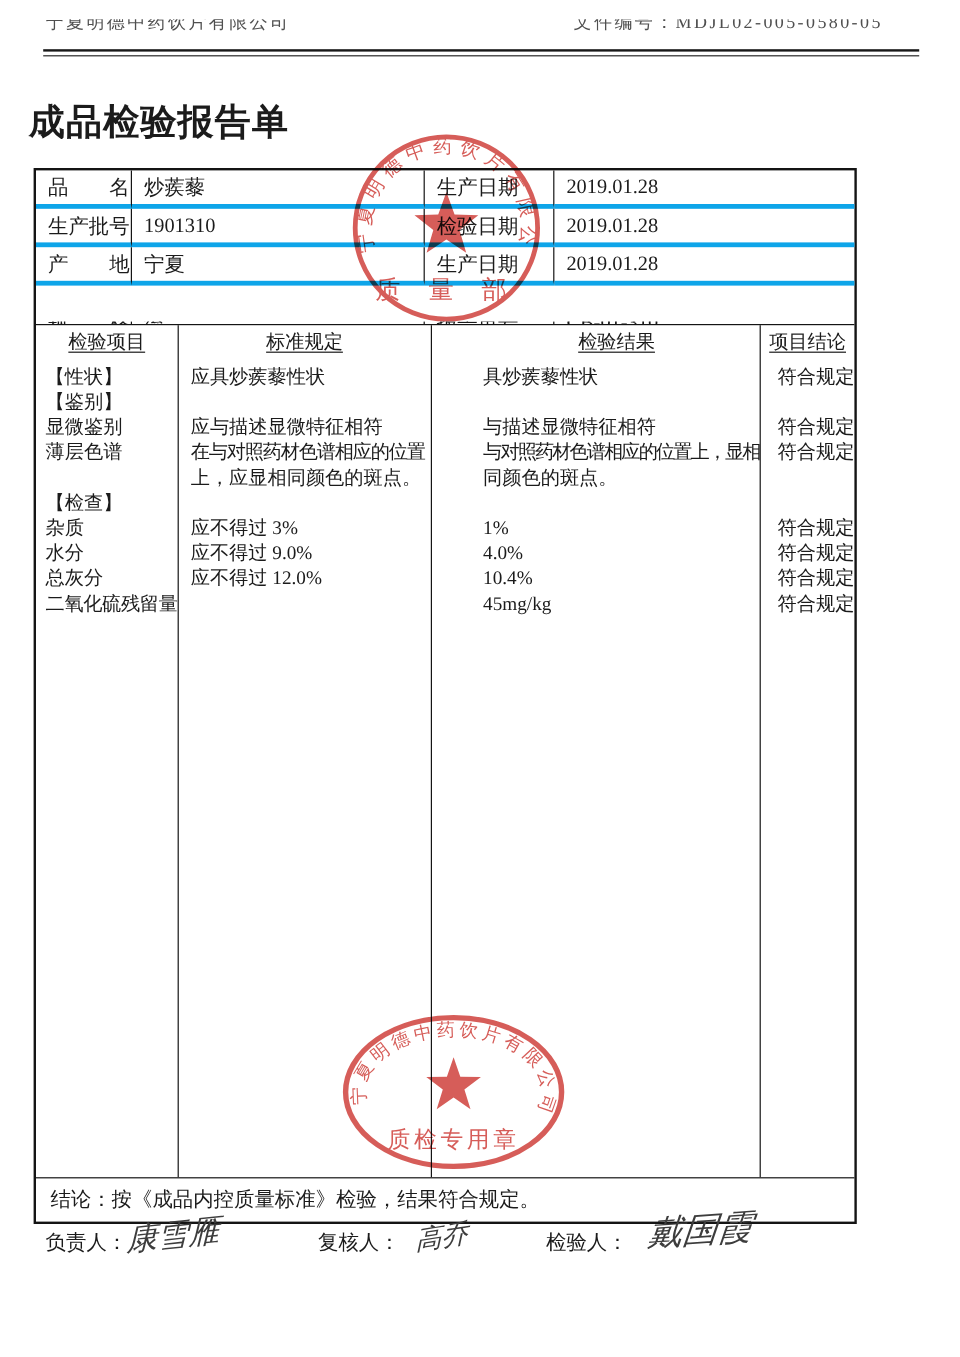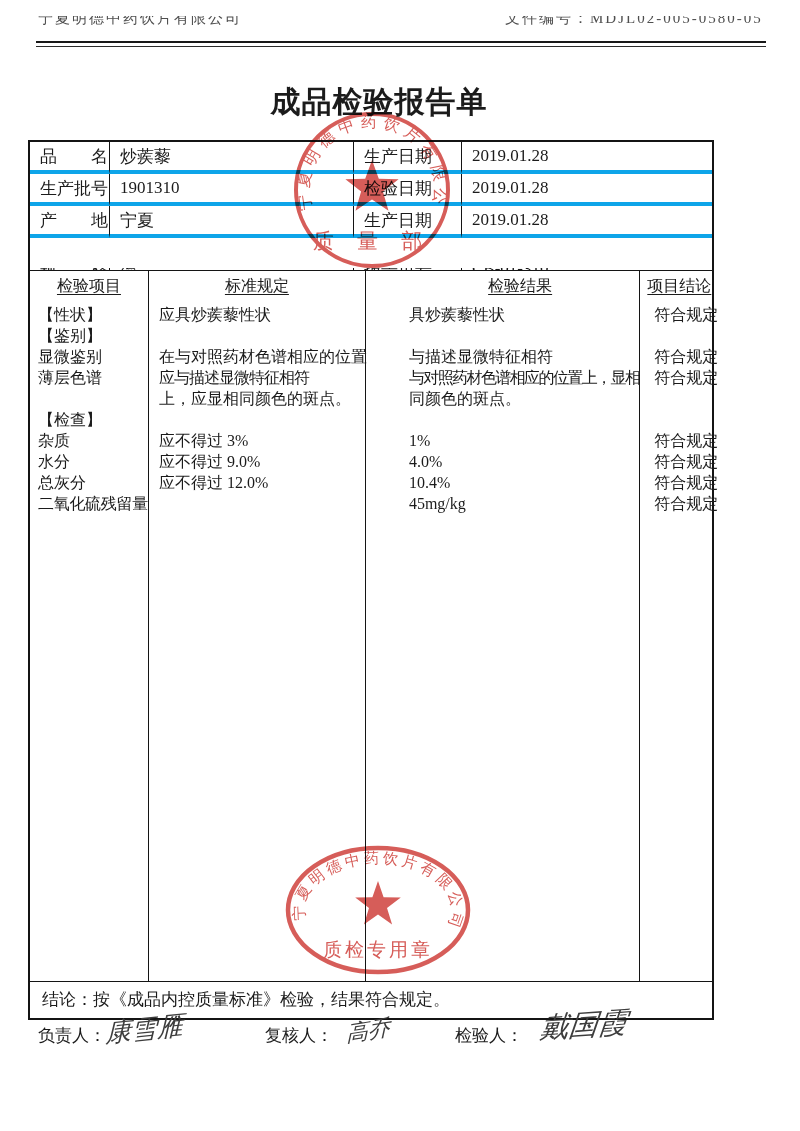--- a/index.html
+++ b/index.html
@@ -7,26 +7,26 @@
     width:800px;height:1131px;position:relative;background:#ffffff;
     font-family:"Liberation Serif","DejaVu Serif",serif;
     color:#1b1b1b;overflow:hidden;
   }
   .abs{position:absolute;}
 
   
   .hdr-clip{top:16px;height:22px;overflow:hidden;color:#4f4f4f;}
   .hdr-clip .inner{transform:translateY(-7px);font-size:15px;letter-spacing:2px;white-space:nowrap;}
   .hdr-left{left:38px;width:330px;}
-  .hdr-right{left:505px;width:270px;}
+  .hdr-right{left:478px;width:270px;}
   .hdr-rule-thick{top:41px;left:36px;width:730px;border-top:2.5px solid #181818;}
   .hdr-rule-thin{top:46px;left:36px;width:730px;border-top:1px solid #2a2a2a;}
 
   
-  .title{top:82px;left:36px;width:686px;text-align:center;
+  .title{top:82px;left:24px;width:686px;text-align:left;
     font-size:30px;font-weight:bold;letter-spacing:1px;}
 
   
   .sheet{top:140px;left:28px;width:686px;height:880px;
     border:2px solid #141414;box-sizing:border-box;
     display:flex;flex-direction:column;background:transparent;}
 
   
   .info-grid{height:128px;display:grid;
     grid-template-columns:80px 244px 108px 1fr;
@@ -126,22 +126,22 @@
           <div class="line">水分</div>
           <div class="line">总灰分</div>
           <div class="line">二氧化硫残留量</div>
         </div>
     </div>
     <div class="mcol rb c-std" data-name="column-standard">
       <div class="mhead" data-name="column-header-standard"><span>标准规定</span></div>
       <div class="lines" data-name="standard-lines">
           <div class="line">应具炒蒺藜性状</div>
           <div class="line"></div>
+          <div class="line">应与描述显微特征相符</div>
           <div class="line">在与对照药材色谱相应的位置</div>
-          <div class="line">应与描述显微特征相符</div>
           <div class="line">上，应显相同颜色的斑点。</div>
           <div class="line"></div>
           <div class="line">应不得过 3%</div>
           <div class="line">应不得过 9.0%</div>
           <div class="line">应不得过 12.0%</div>
         </div>
     </div>
     <div class="mcol rb c-res" data-name="column-result">
       <div class="mhead" data-name="column-header-result"><span>检验结果</span></div>
       <div class="lines" data-name="result-lines">

